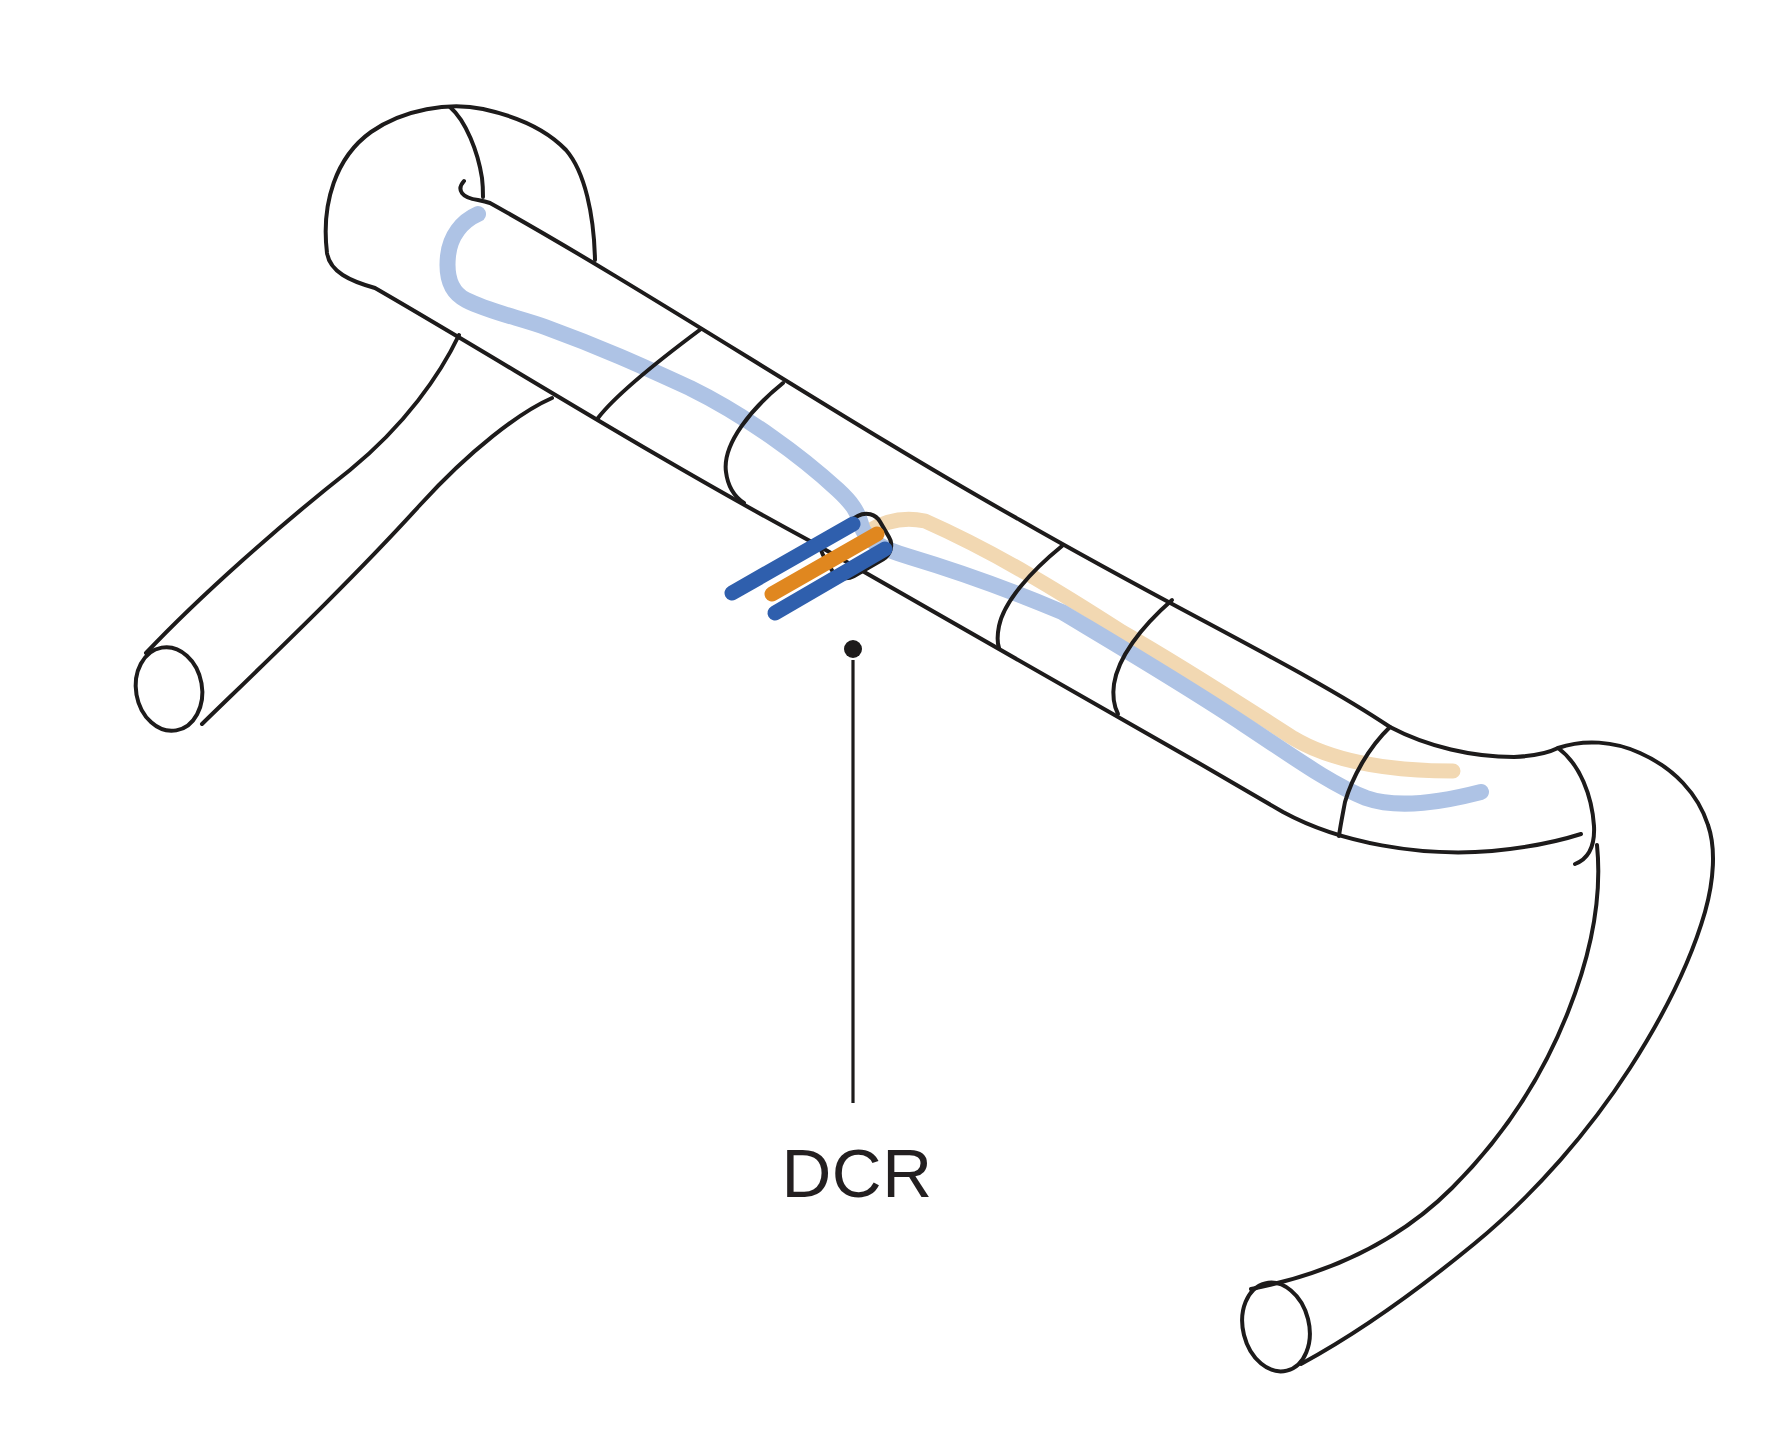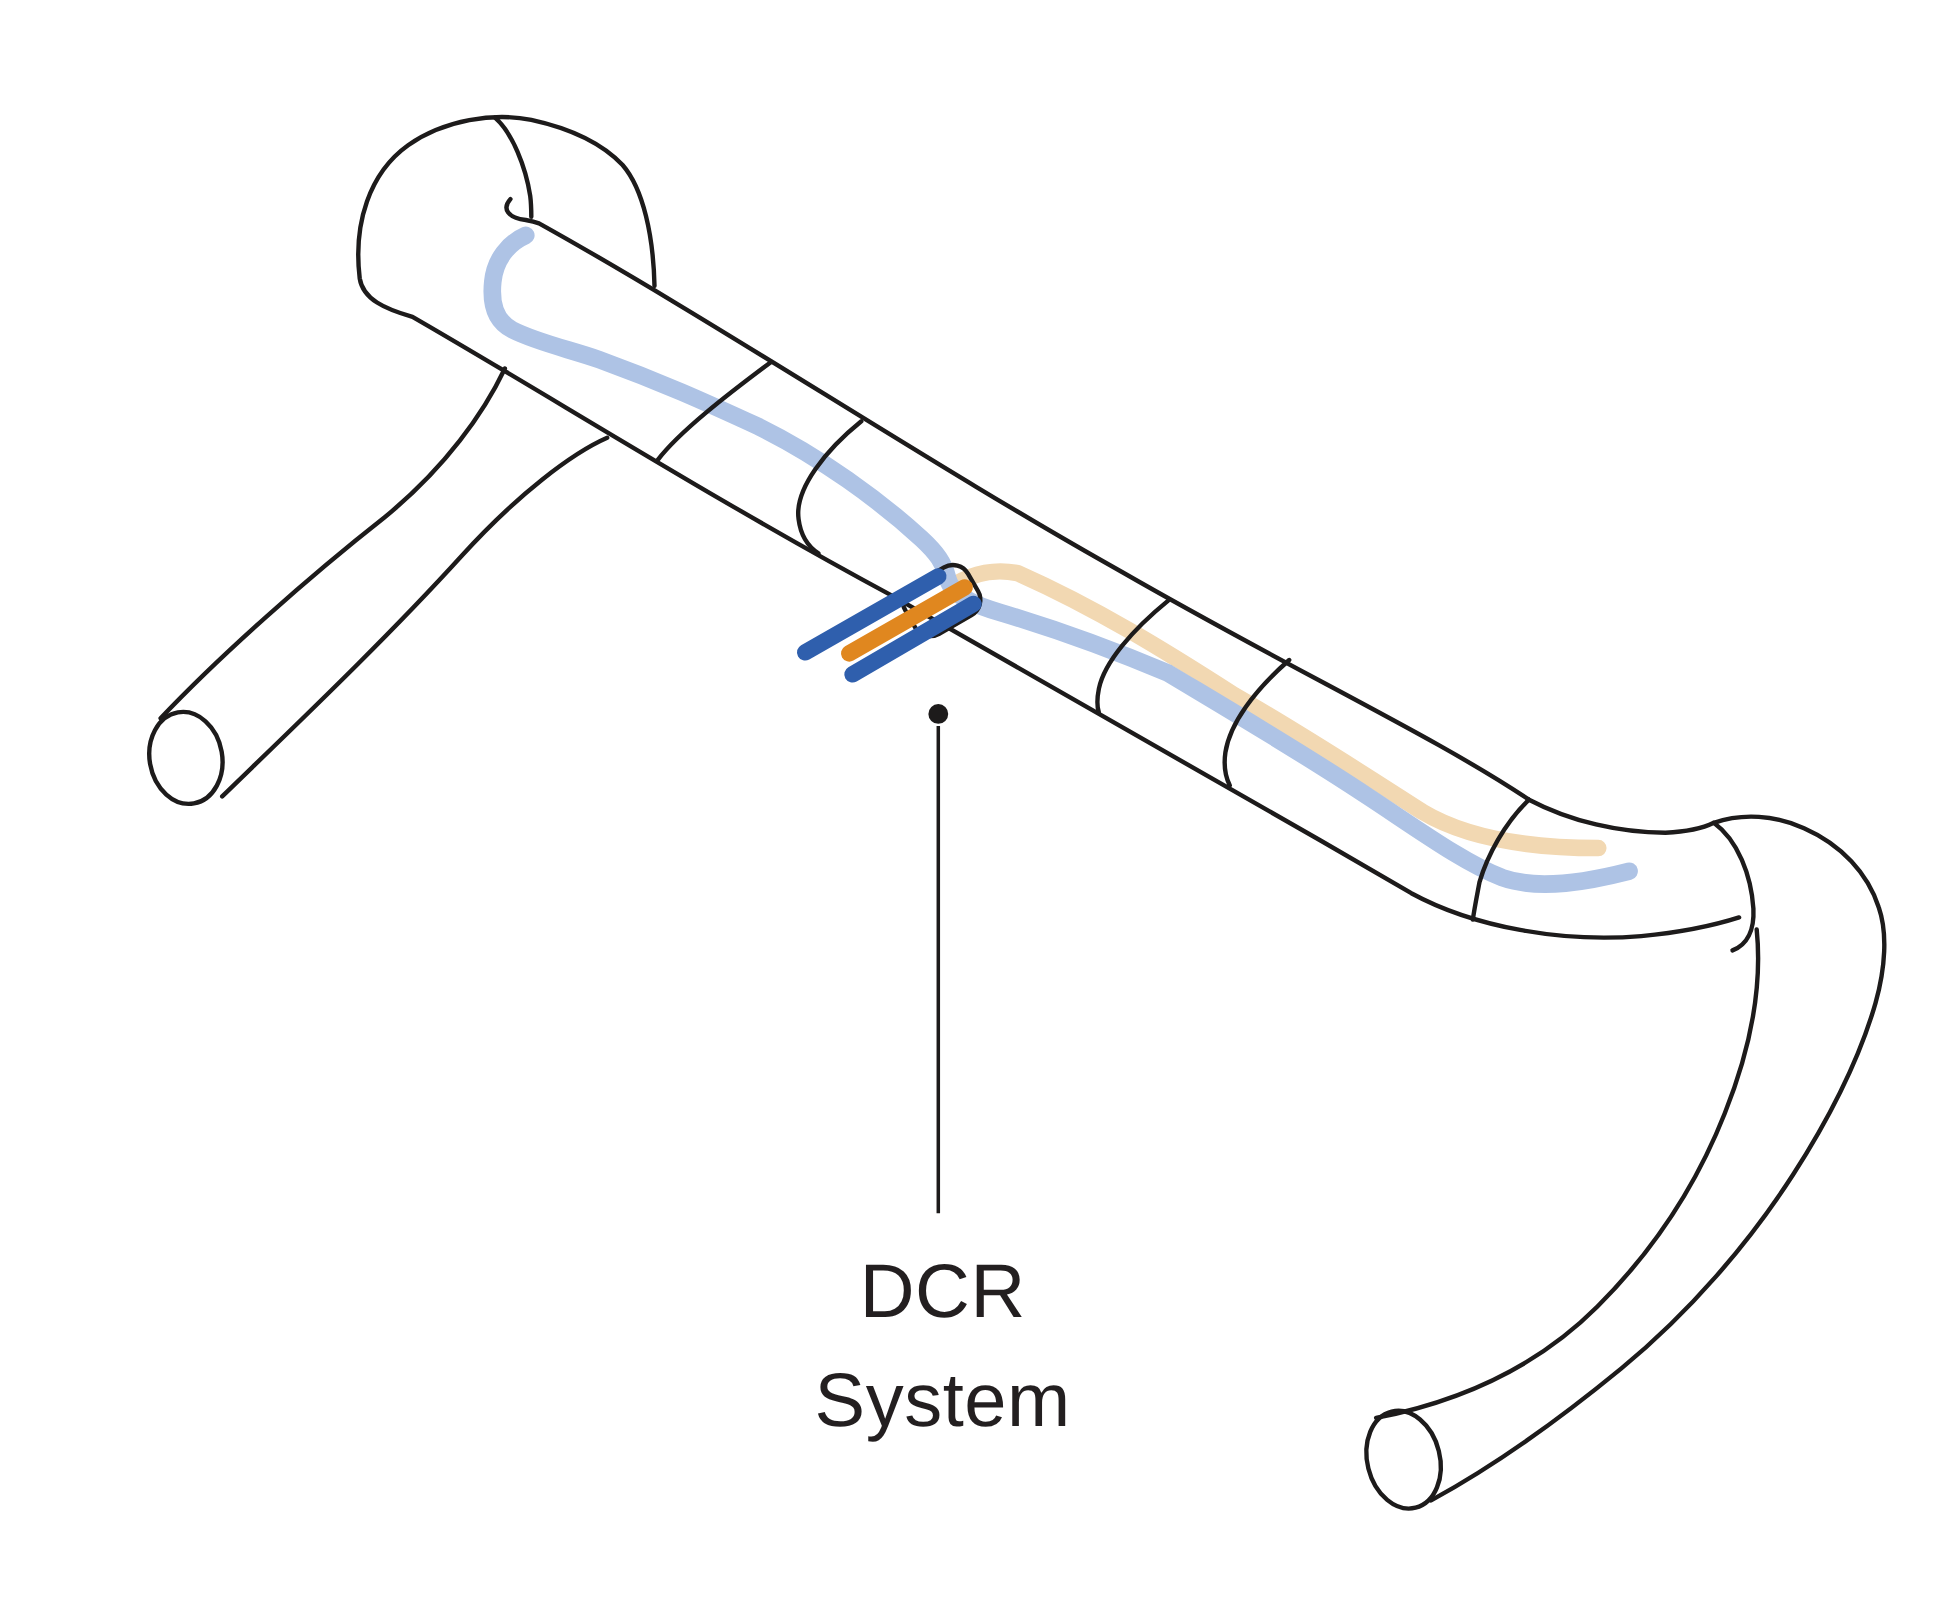--- a/index.html
+++ b/index.html
@@ -141,16 +141,15 @@
     </g>
 
     <g>
       <circle cx="853" cy="649" r="9" fill="#1d1b1b"></circle>
       <line x1="853" y1="660" x2="853" y2="1103" stroke="#1d1b1b" stroke-width="3.2"></line>
     </g>
   </svg>
 
   <div class="callout-label">
     <span class="line">DCR</span>
-    <span class="line">System</span>
   </div>
 
 </div>
 
 </body></html>

